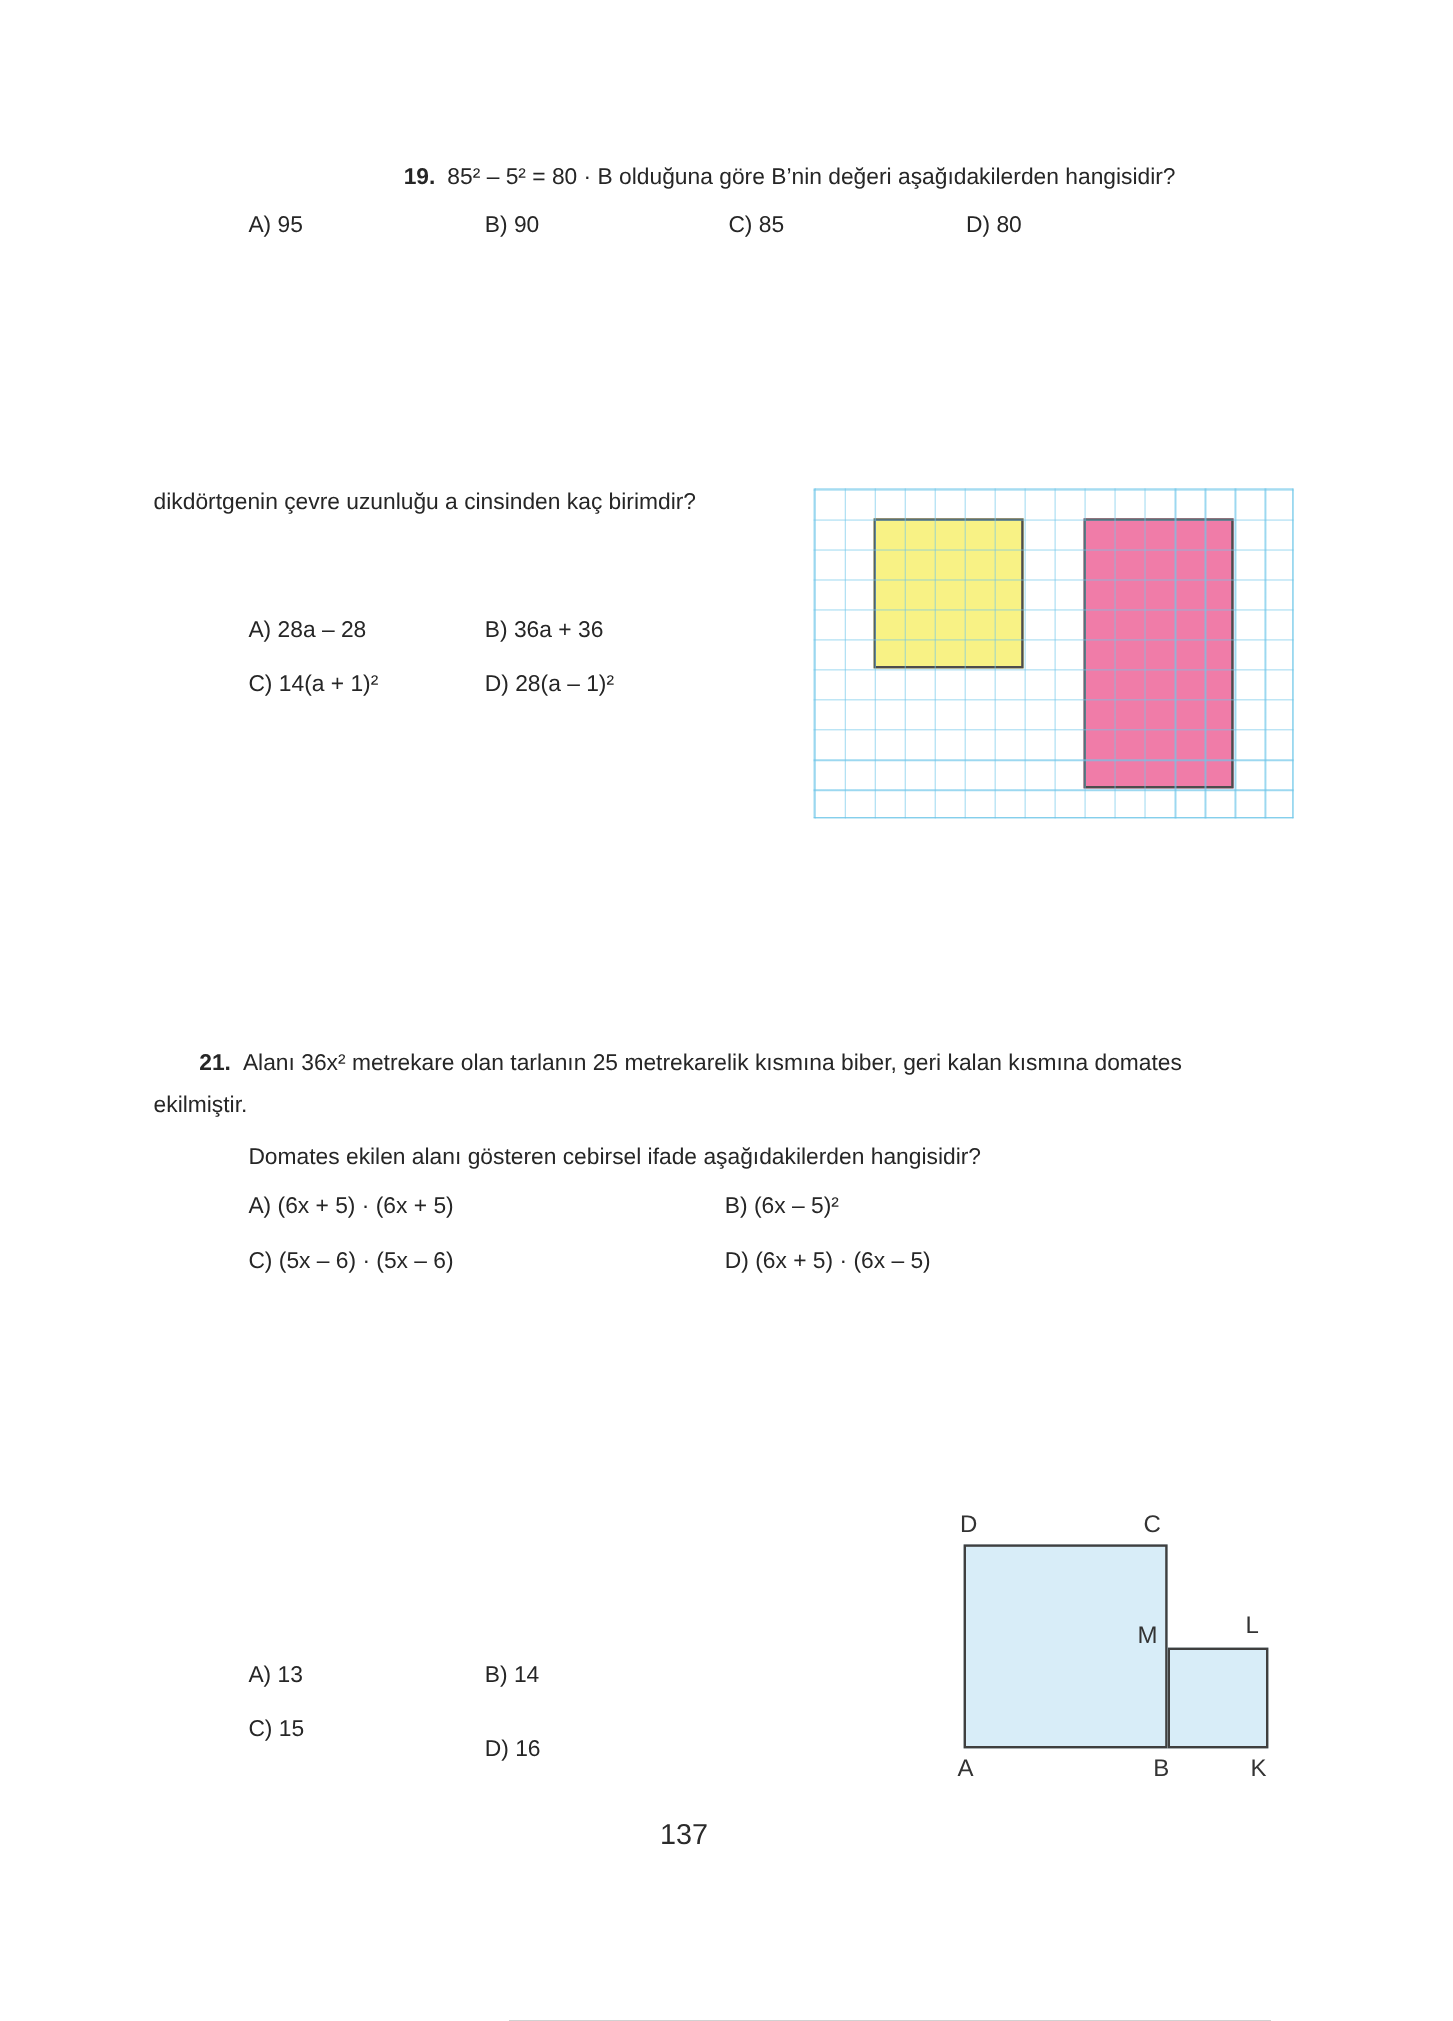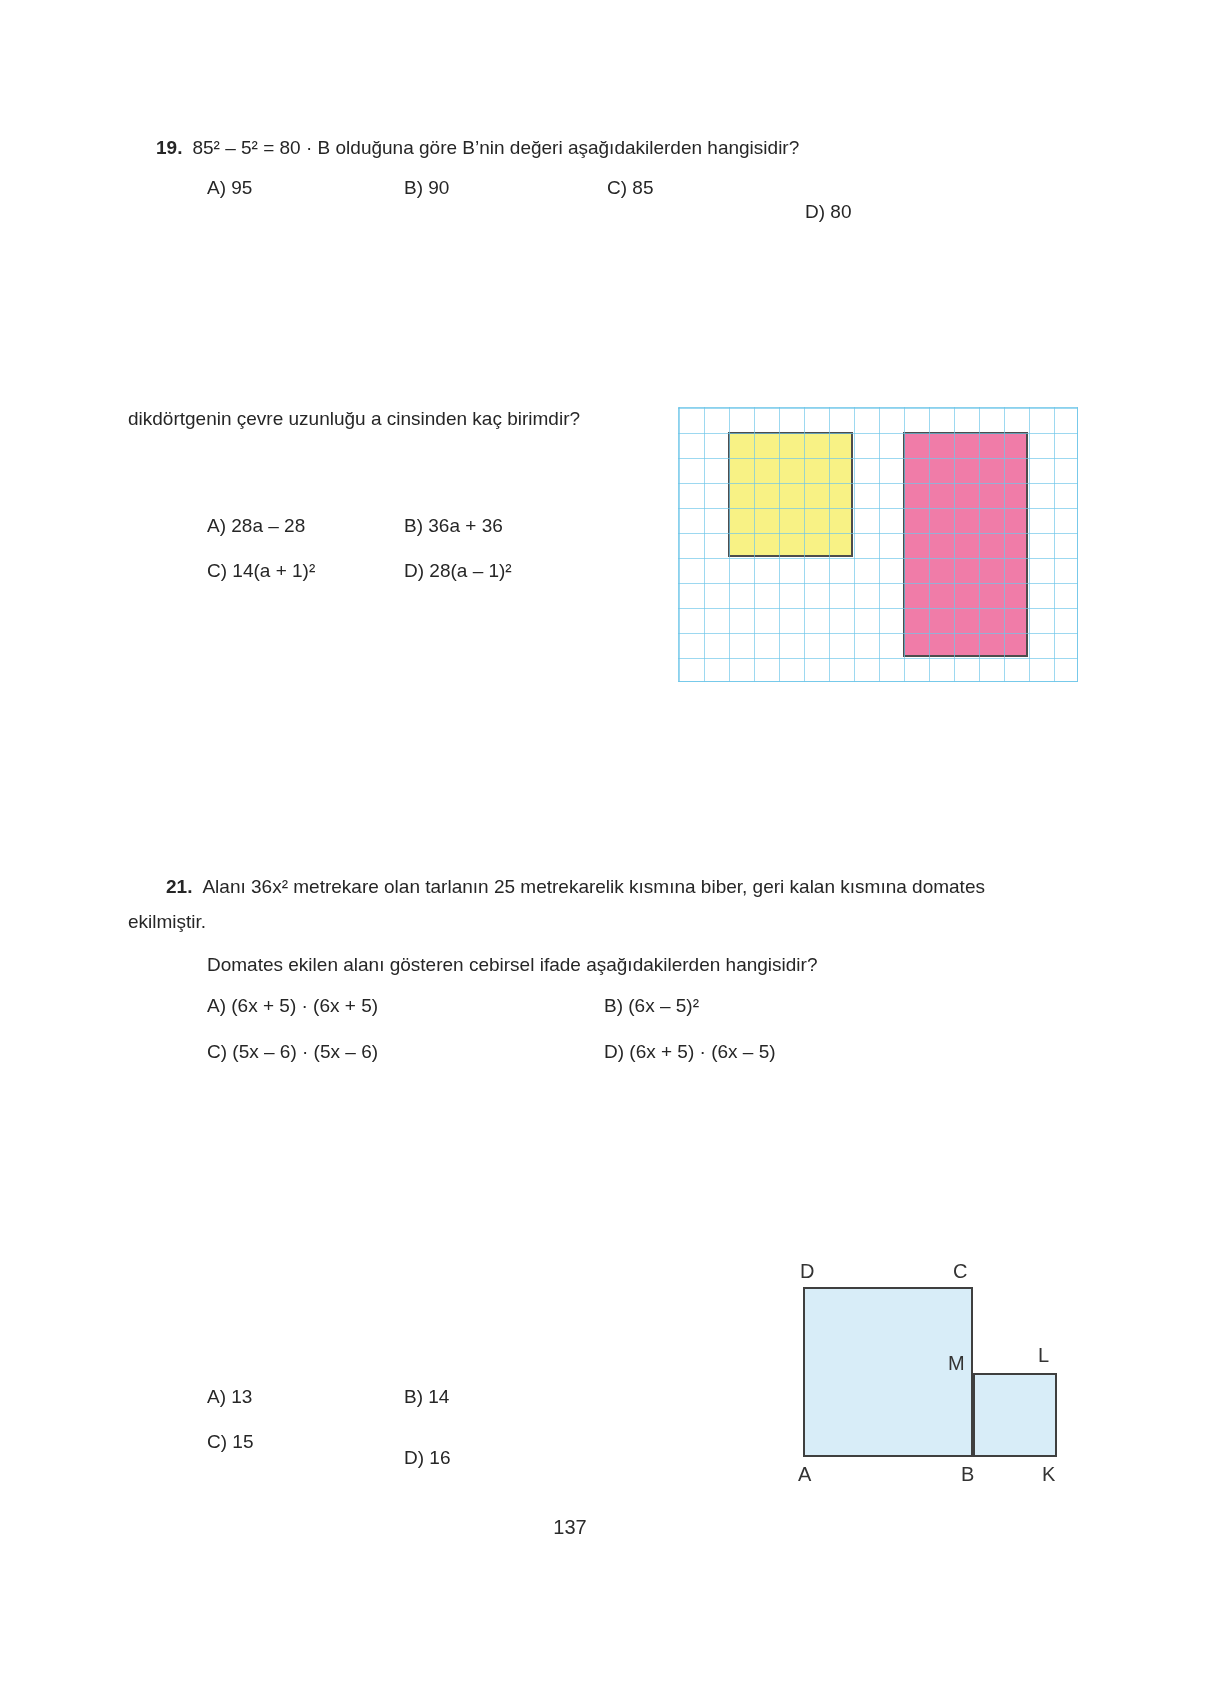--- a/index.html
+++ b/index.html
@@ -37,34 +37,34 @@
   .sq-small { left:183px; top:118px; width:84px;  height:84px; }
   .sq-label { position:absolute; font-size:20px; color:#333; line-height:20px; }
   .lab-d { left:10px;  top:6px; }
   .lab-c { left:163px; top:6px; }
   .lab-m { left:158px; top:98px; }
   .lab-l { left:248px; top:90px; }
   .lab-a { left:8px;   top:209px; }
   .lab-b { left:171px; top:209px; }
   .lab-k { left:252px; top:209px; }
 
-  .pageno { position:absolute; left:480px; top:1516px; width:180px; text-align:center; font-size:20px; color:#2b2b2b; }
+  .pageno { position:absolute; left:480px; top:1516px; width:180px; text-align:center; font-size:24px; color:#2b2b2b; }
 </style>
 </head>
 <body>
 
 <div class="page">
 
-  <div class="abs" style="left:156px; top:131px; width:960px;">
+  <div class="abs" style="left:178px; top:131px; width:960px;text-align:center;">
     <div class="tline"><b class="qnum">19.</b><span>85² – 5² = 80 · B olduğuna göre B’nin değeri aşağıdakilerden hangisidir?</span></div>
   </div>
   <span class="opt" style="left:207px; top:176px;">A) 95</span>
   <span class="opt" style="left:404px; top:176px;">B) 90</span>
   <span class="opt" style="left:607px; top:176px;">C) 85</span>
-  <span class="opt" style="left:805px; top:176px;margin-top:24px;">D) 80</span>
+  <span class="opt" style="left:805px; top:176px;">D) 80</span>
 
   <div class="abs jblock" style="left:128px; top:402px; width:484px;">
     <div class="tline jline lastline" style="line-height:34px;">dikdörtgenin çevre uzunluğu a cinsinden kaç birimdir?</div>
   </div>
   <span class="opt" style="left:207px; top:514px;">A) 28a – 28</span>
   <span class="opt" style="left:404px; top:514px;">B) 36a + 36</span>
   <span class="opt" style="left:207px; top:559px;">C) 14(a + 1)²</span>
   <span class="opt" style="left:404px; top:559px;">D) 28(a – 1)²</span>
 
   <div class="grid-fig">

